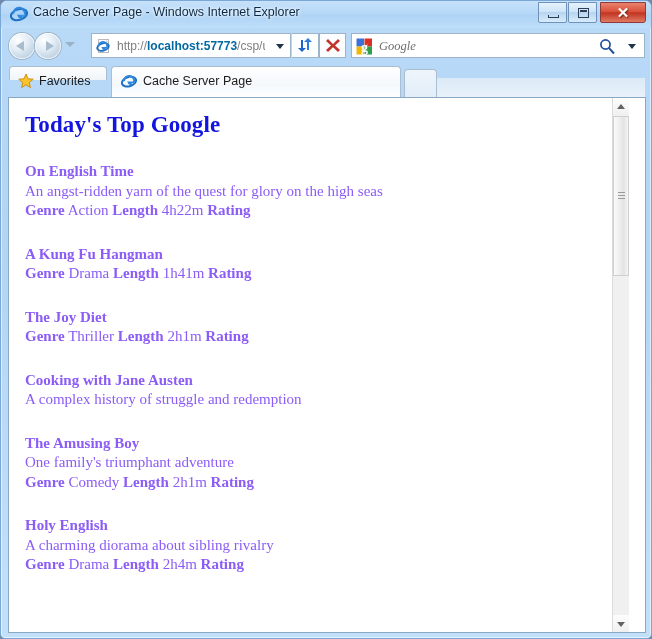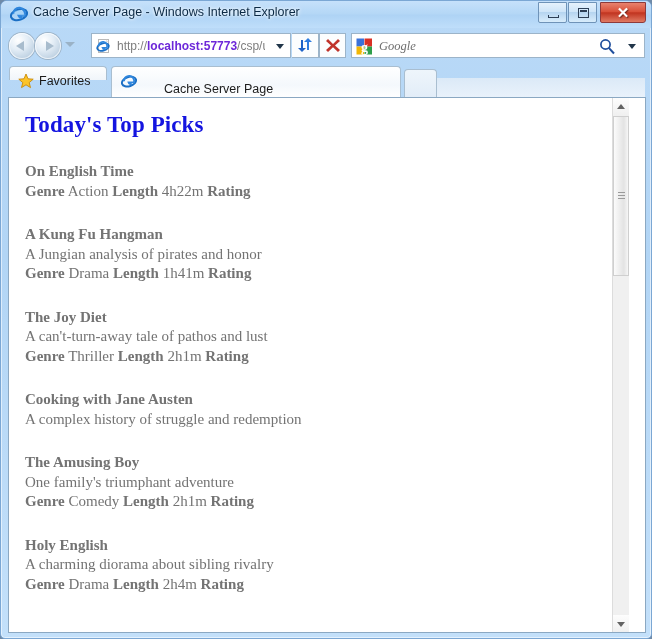--- a/index.html
+++ b/index.html
@@ -150,21 +150,21 @@
     width: 16px; height: 16px;
   }
   #addr-text {
     position: absolute; left: 25px; top: 5px;
     font-size: 12px;
     color: #7e7e7e;
     white-space: nowrap;
     overflow: hidden;
     width: 148px;
   }
-  #addr-text b { color: #6d28d9; font-weight: bold; }
+  #addr-text b { color: #0369a1; font-weight: bold; }
   #addr-drop {
     position: absolute; right: 6px; top: 10px;
     width: 0; height: 0;
     border-left: 4px solid transparent;
     border-right: 4px solid transparent;
     border-top: 5px solid #21364a;
   }
 
   .toolbtn {
     position: absolute; top: 5px;
@@ -240,25 +240,24 @@
     border: 1px solid #a9bed0;
     border-bottom: none;
     border-radius: 4px 4px 0 0;
     box-sizing: border-box;
   }
   #tab-favicon {
     position: absolute; left: 9px; top: 6px;
     width: 16px; height: 16px;
   }
   #tab-label {
-    position: absolute; left: 31px; top: 15px;
+    position: absolute; left: 31px; top: 7px;
     font-size: 12.5px;
     color: #1b1b1b;
     white-space: nowrap;
-    margin-left: 21px;
   }
   #tab-new {
     position: absolute;
     left: 403px; top: 5px;
     width: 33px; height: 28px;
     background: linear-gradient(to bottom,#eef5fb 0%,#e2edf8 100%);
     border: 1px solid #a9bed0;
     border-bottom: none;
     border-radius: 4px 4px 0 0;
     box-sizing: border-box;
@@ -297,21 +296,21 @@
   h1#page-heading {
     margin: 14px 0 0 0;
     font-size: 23px;
     font-weight: bold;
     color: #1414e0;
     letter-spacing: 0.1px;
   }
   .movie {
     margin-top: 24px;
     font-size: 15px;
-    color: #737373;
+    color: #8b5cf6;
     line-height: 19.5px;
   }
   .movie .mtitle {
     font-weight: bold;
   }
   .movie .mdesc { }
   .movie .mmeta b { font-weight: bold; }
 
   
   #vscroll {
@@ -455,50 +454,49 @@
       </svg>
       <div id="tab-label">Cache Server Page</div>
     </div>
 
     <div id="tab-new"></div>
   </div>
 
   <div id="viewport">
     <div id="page">
       <div id="doc">
-        <h1 id="page-heading">Today's Top Picks</h1>
+        <h1 id="page-heading">Today's Top Google</h1>
 
         <div class="movie">
           <div class="mtitle">On English Time</div>
+          <div class="mdesc">An angst-ridden yarn of the quest for glory on the high seas</div>
           <div class="mmeta">
             <b>Genre</b>
             <span>Action</span>
             <b>Length</b>
             <span>4h22m</span>
             <b>Rating</b>
             <span></span>
           </div>
         </div>
 
         <div class="movie">
           <div class="mtitle">A Kung Fu Hangman</div>
-          <div class="mdesc">A Jungian analysis of pirates and honor</div>
           <div class="mmeta">
             <b>Genre</b>
             <span>Drama</span>
             <b>Length</b>
             <span>1h41m</span>
             <b>Rating</b>
             <span></span>
           </div>
         </div>
 
         <div class="movie">
           <div class="mtitle">The Joy Diet</div>
-          <div class="mdesc">A can't-turn-away tale of pathos and lust</div>
           <div class="mmeta">
             <b>Genre</b>
             <span>Thriller</span>
             <b>Length</b>
             <span>2h1m</span>
             <b>Rating</b>
             <span></span>
           </div>
         </div>
 

